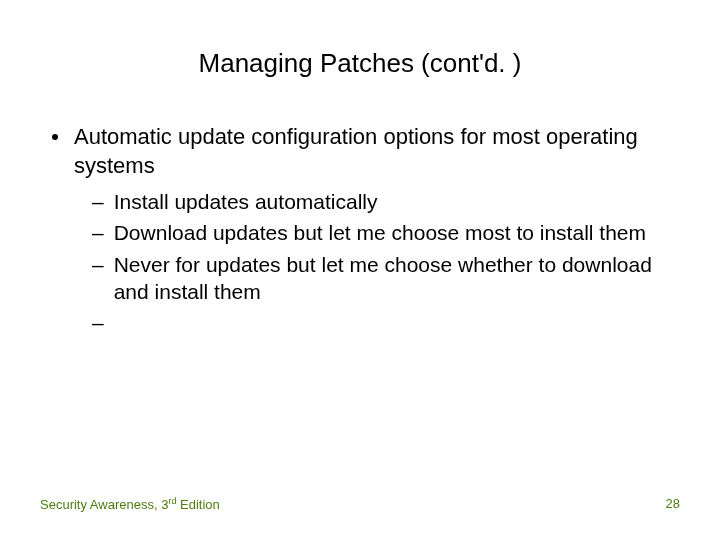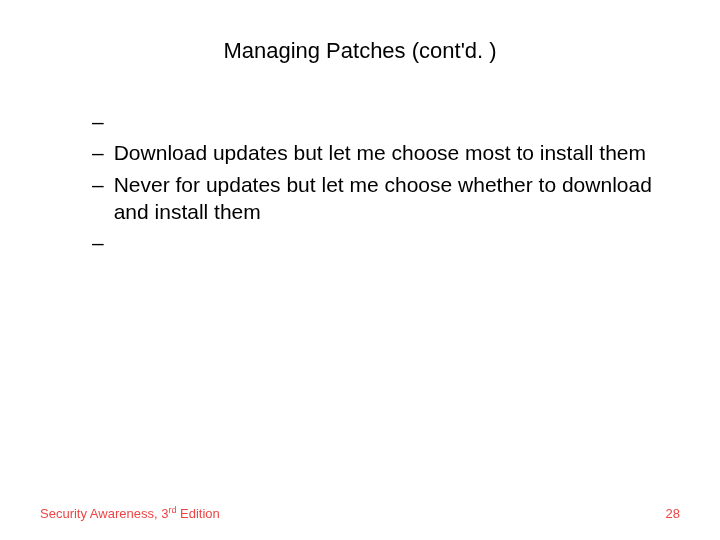--- a/index.html
+++ b/index.html
@@ -1,39 +1,44 @@
 <!DOCTYPE html>
 <html><head>
 <meta charset="utf-8">
 <style>
   * { margin: 0; padding: 0; box-sizing: border-box; }
   html, body { width: 720px; height: 540px; background: #fff; font-family: Arial, Helvetica, sans-serif; color: #000; }
   .slide { width: 720px; height: 540px; position: relative; padding: 28px 40px 0 40px; }
-  .title { font-size: 22px; text-align: center; margin-top: 10px; margin-bottom: 44px; font-weight: normal; }
+  .title { font-size: 26px; text-align: center; margin-top: 20px; margin-bottom: 44px; font-weight: normal; }
   .content { padding-left: 12px; }
   .bullet-row { display: flex; align-items: flex-start; margin-bottom: 6px; }
   .bullet-dot { width: 6px; height: 6px; background: #000; border-radius: 50%; margin-top: 11px; margin-right: 16px; flex-shrink: 0; }
   .bullet-text { font-size: 22px; line-height: 1.3; }
   .sublist { margin-top: 8px; padding-left: 40px; }
   .sub-row { display: flex; align-items: flex-start; margin-bottom: 4px; }
   .dash { font-size: 21px; margin-right: 10px; line-height: 1.3; flex-shrink: 0; }
   .sub-text { font-size: 21px; line-height: 1.3; }
-  .footer { position: absolute; bottom: 19px; left: 40px; right: 40px; display: flex; justify-content: space-between; align-items: flex-end; font-size: 13px; color: #ef4444; }
+  .footer { position: absolute; bottom: 28px; left: 40px; right: 40px; display: flex; justify-content: space-between; align-items: center; font-size: 13px; color: #4d7c0f; }
   .footer sup { font-size: 9px; vertical-align: super; }
 </style>
 </head>
 <body>
 
 <div class="slide">
   <h1 class="title">Managing Patches (cont'd. )</h1>
 
   <div class="content">
+    <div class="bullet-row">
+      <span class="bullet-dot"></span>
+      <span class="bullet-text">Automatic update configuration options for most operating systems</span>
+    </div>
     <div class="sublist">
       <div class="sub-row">
         <span class="dash">–</span>
+        <span class="sub-text">Install updates automatically</span>
       </div>
       <div class="sub-row">
         <span class="dash">–</span>
         <span class="sub-text">Download updates but let me choose most to install them</span>
       </div>
       <div class="sub-row">
         <span class="dash">–</span>
         <span class="sub-text">Never for updates but let me choose whether to download and install them</span>
       </div>
       <div class="sub-row">

